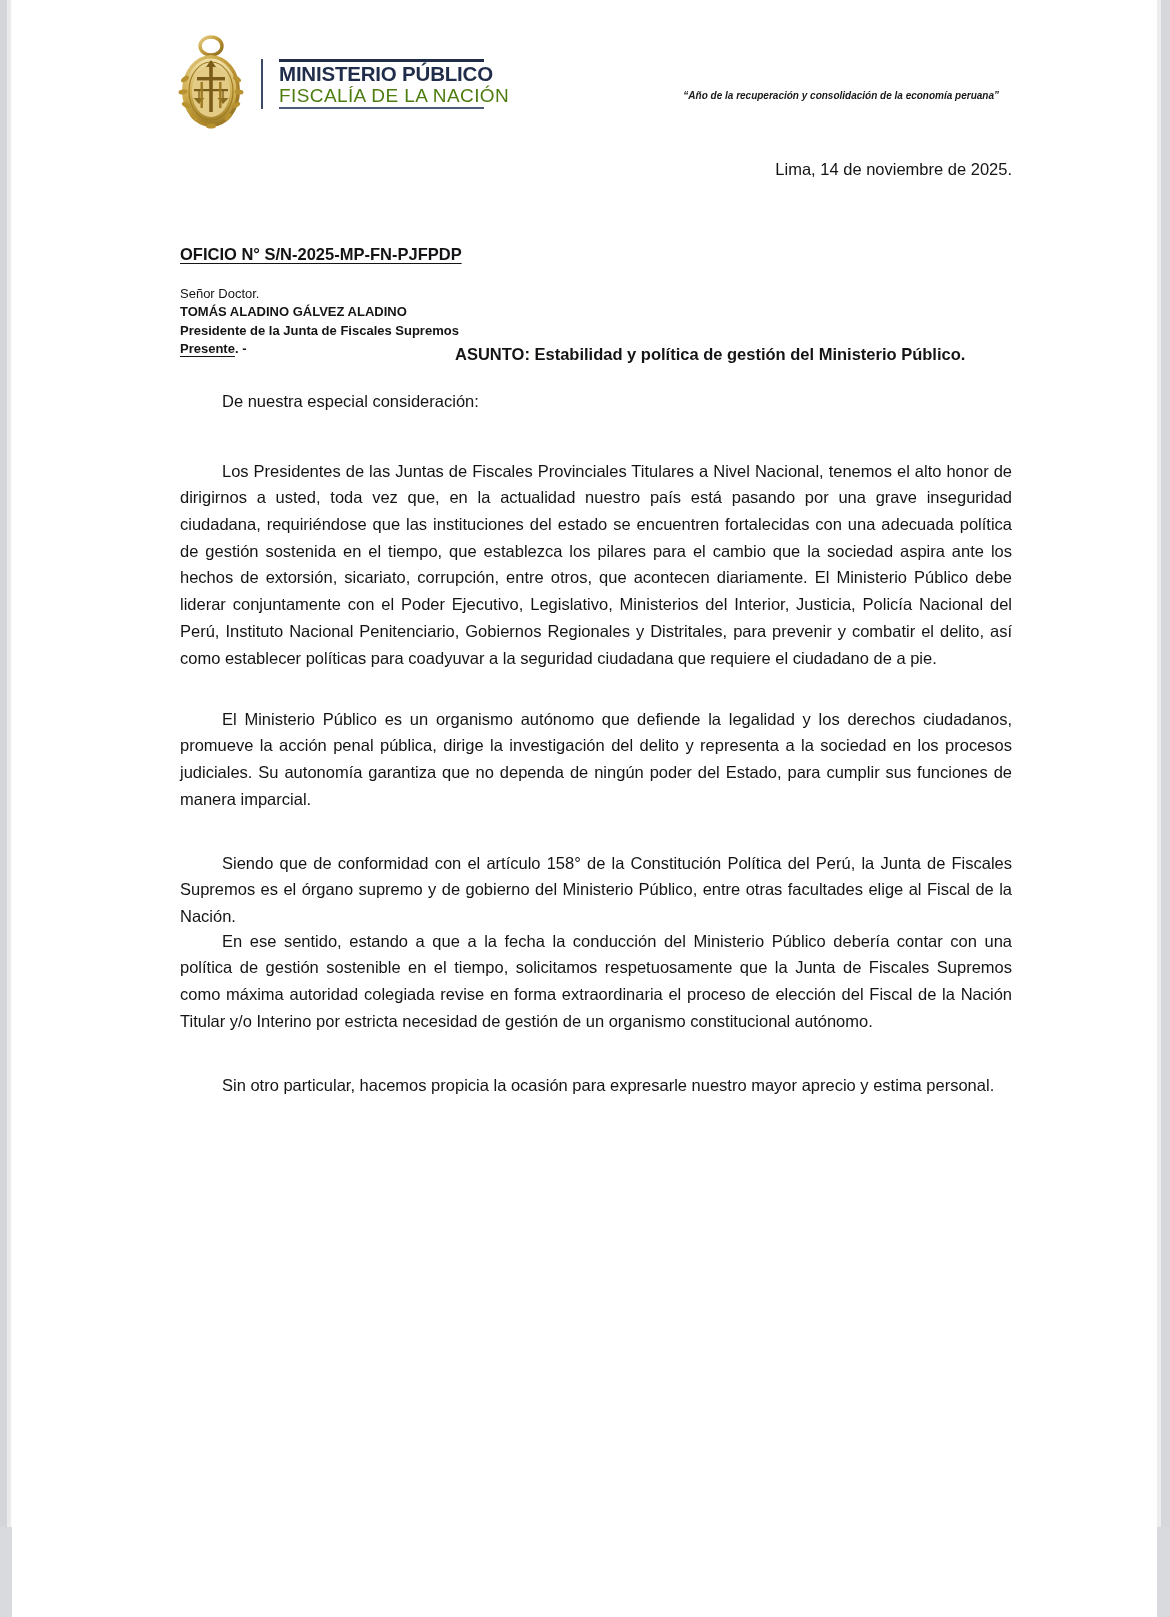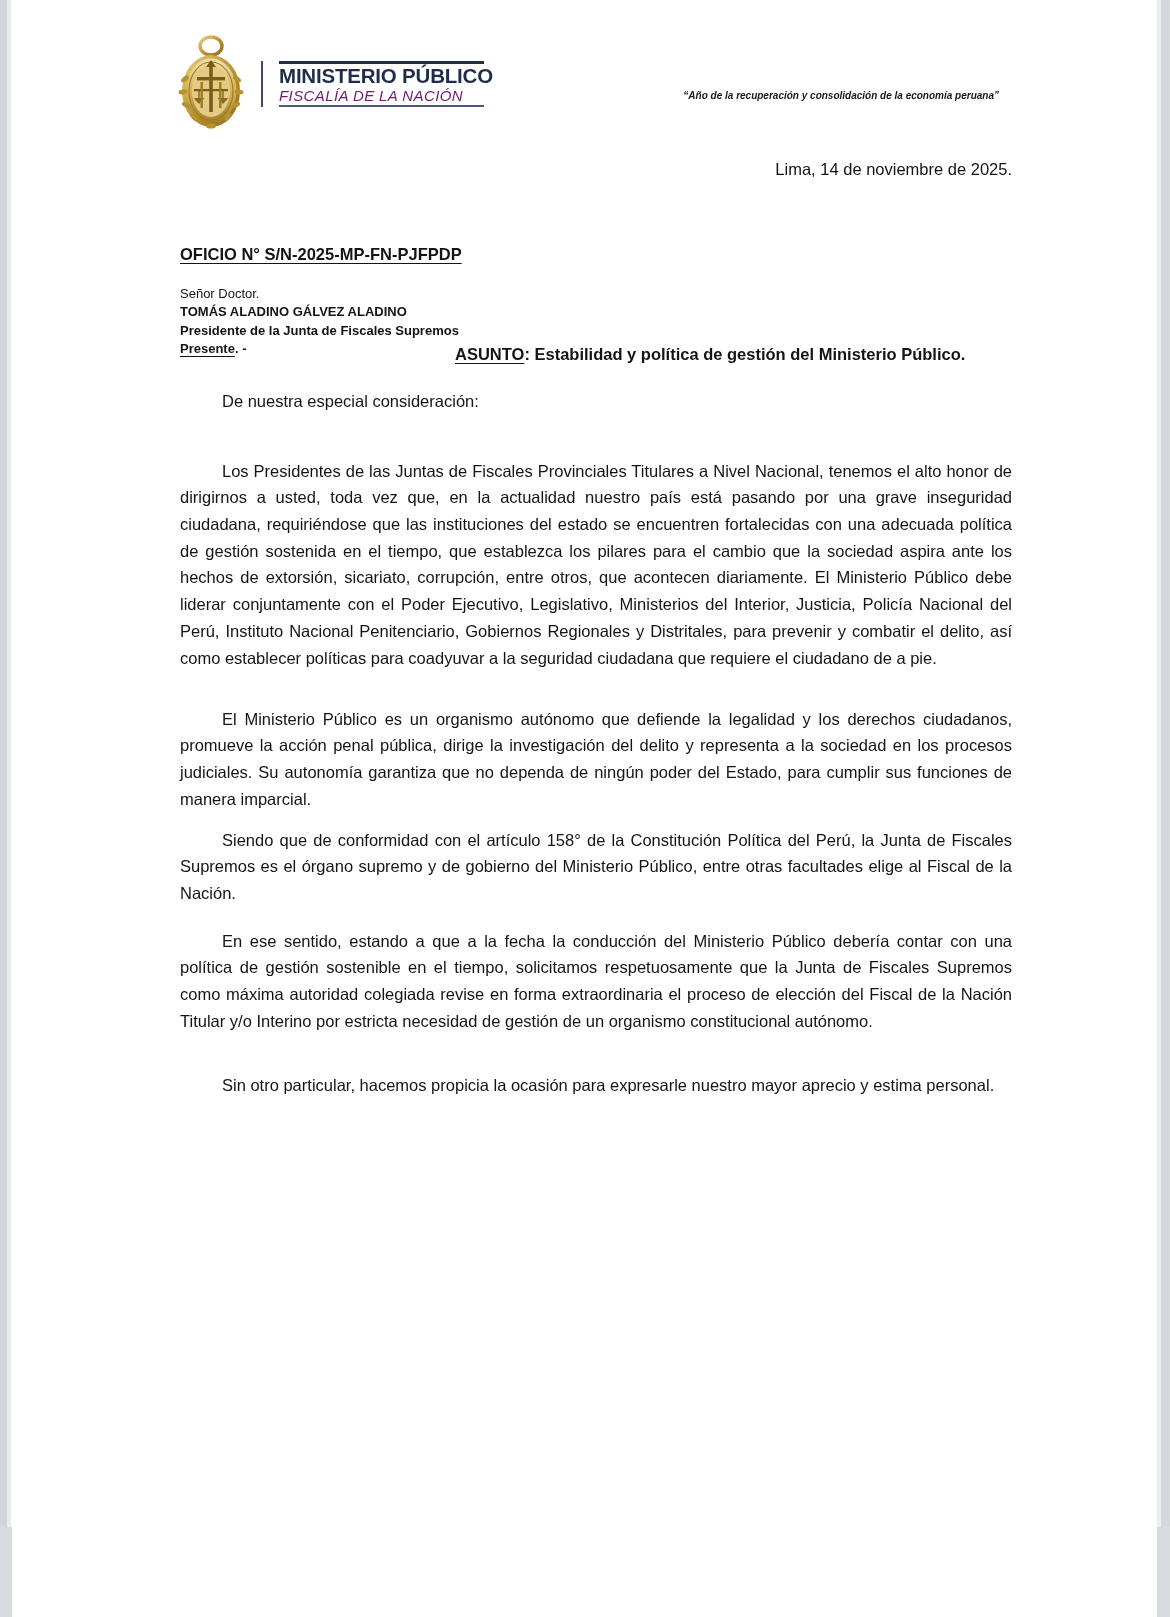--- a/index.html
+++ b/index.html
@@ -64,27 +64,26 @@
   }
   .logo-line1 {
     font-size: 20.5px;
     font-weight: bold;
     letter-spacing: -0.2px;
     color: #1f2d4a;
     padding: 2px 0 1px 0;
     white-space: nowrap;
   }
   .logo-line2 {
-    font-size: 15px;
+    font-size: 19px;
     font-weight: normal;
     letter-spacing: 0.4px;
-    color: #701a75;
+    color: #4d7c0f;
     padding: 1px 0 2px 0;
     white-space: nowrap;
-    font-style: italic;
   }
   .slogan {
     position: absolute;
     right: 158px;
     top: 90px;
     font-size: 10px;
     font-weight: bold;
     font-style: italic;
     color: #17181a;
     white-space: nowrap;
@@ -133,42 +132,41 @@
   }
   .asunto {
     position: absolute;
     top: 345px;
     left: 275px;
     font-size: 16.5px;
     font-weight: bold;
     white-space: nowrap;
   }
   .asunto .u {
-    text-decoration: underline;
     text-underline-offset: 3px;
   }
   .salutation {
     position: absolute;
     top: 392px;
     left: 42px;
     font-size: 16.5px;
   }
   .para {
     position: absolute;
     left: 0;
     width: 832px;
     font-size: 16.5px;
     line-height: 1.62;
     text-align: justify;
     text-justify: inter-word;
     text-indent: 42px;
   }
   .para.p1 { top: 441px; }
   .para.p2 { top: 689px; }
-  .para.p3 { top: 810px; }
+  .para.p3 { top: 833px; }
   .para.p4 { top: 911px; }
   .para.p5 { top: 1055px; }
 </style>
 </head>
 <body>
 
 <div class="page-frame">
   <div class="sheet">
 
     <div class="letterhead">

